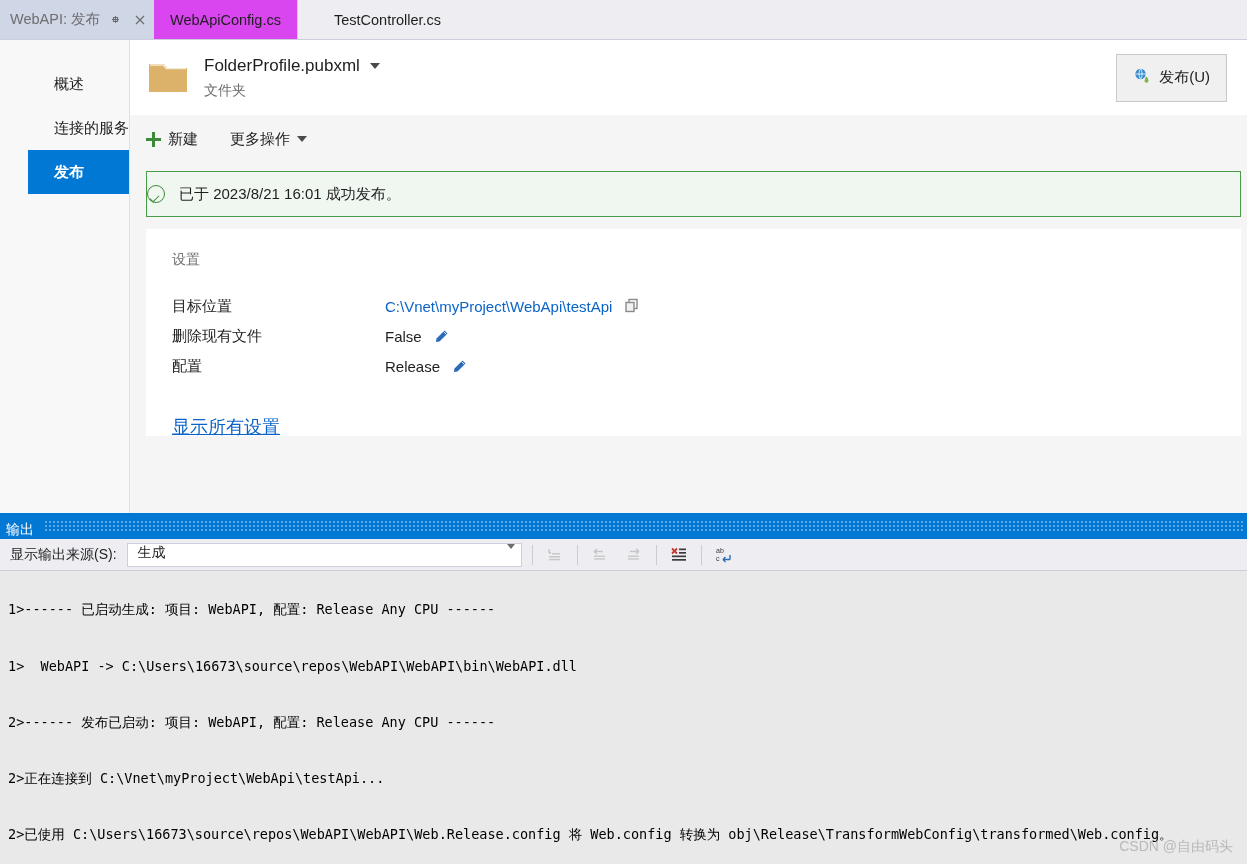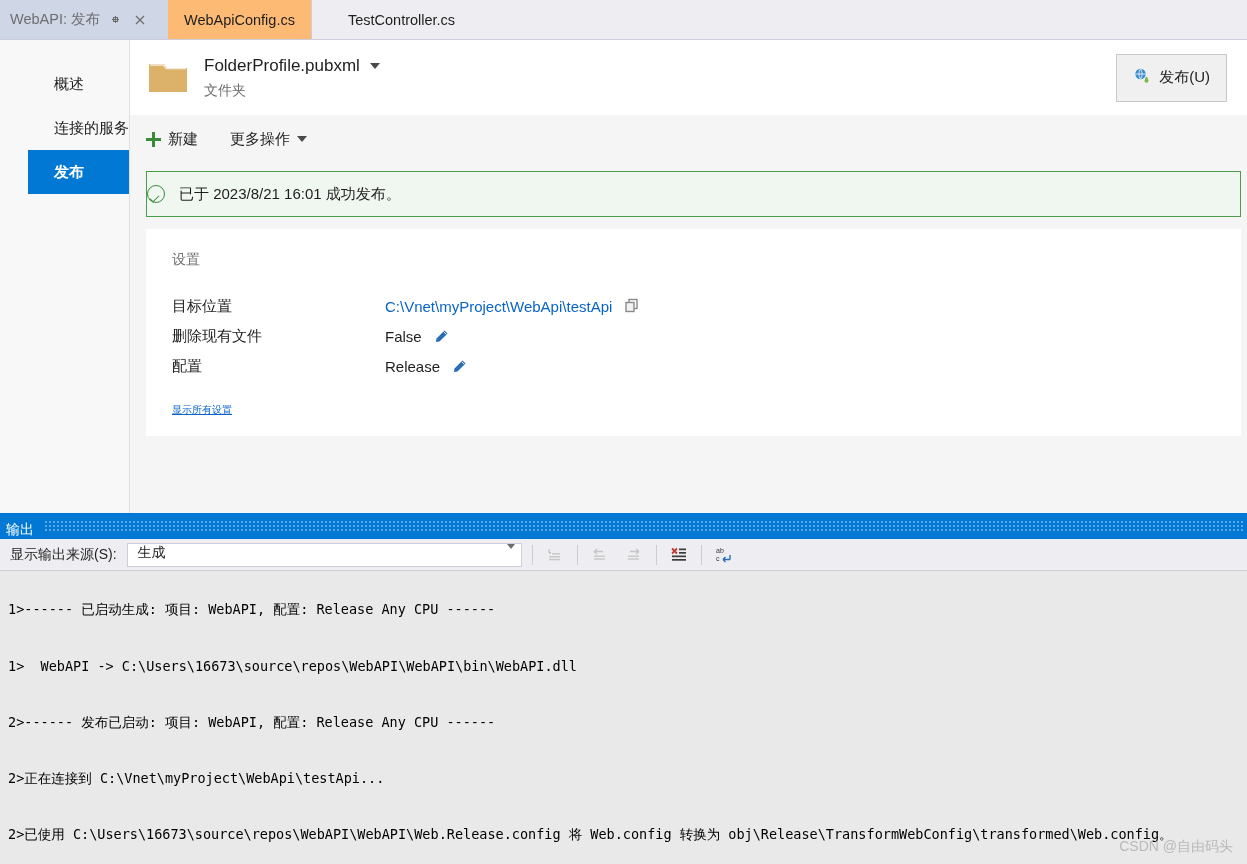--- a/index.html
+++ b/index.html
@@ -25,36 +25,36 @@
   }
   .tab {
     display: flex;
     align-items: center;
     padding: 0 12px;
     font-size: 14.5px;
     cursor: default;
     white-space: nowrap;
   }
   .tab.active-doc {
-    background: #fdba74;
+    background: #d946ef;
     border-right: 1px solid #cccedb;
     color: #1e1e1e;
     padding: 0 16px;
   }
   .tab.inactive-doc {
     background: #eeeef2;
     color: #1e1e1e;
     padding: 0 16px;
     margin-left: 20px;
   }
   .tab.toolwin {
     background: #cfd6e5;
     color: #6e6e70;
     padding-left: 10px;
-    padding-right: 20px;
+    padding-right: 6px;
     gap: 8px;
   }
   .tab-icon {
     width: 16px; height: 16px;
     display: inline-flex;
     align-items: center; justify-content: center;
     color: #6e6e70;
     font-size: 13px;
     line-height: 1;
   }
@@ -187,22 +187,22 @@
     padding: 22px 0 0 26px;
   }
   .settings-title { font-size: 14px; color: #707070; margin-bottom: 22px; }
   .set-row { display: flex; align-items: center; height: 30px; }
   .set-label { width: 213px; font-size: 15px; color: #1e1e1e; }
   .set-value { font-size: 15px; color: #1e1e1e; display: flex; align-items: center; gap: 12px; }
   .set-value.link { color: #0a64c8; }
   .pencil { width: 15px; height: 15px; flex: none; }
   .copy-ico { width: 16px; height: 16px; flex: none; }
   .show-all {
-    margin-top: 22px;
-    font-size: 10px;
+    margin-top: 34px;
+    font-size: 18px;
     color: #0a64c8;
     text-decoration: underline;
     display: inline-block;
     cursor: default;
   }
 
   
   .output-header {
     height: 26px;
     background: #0078d4;

